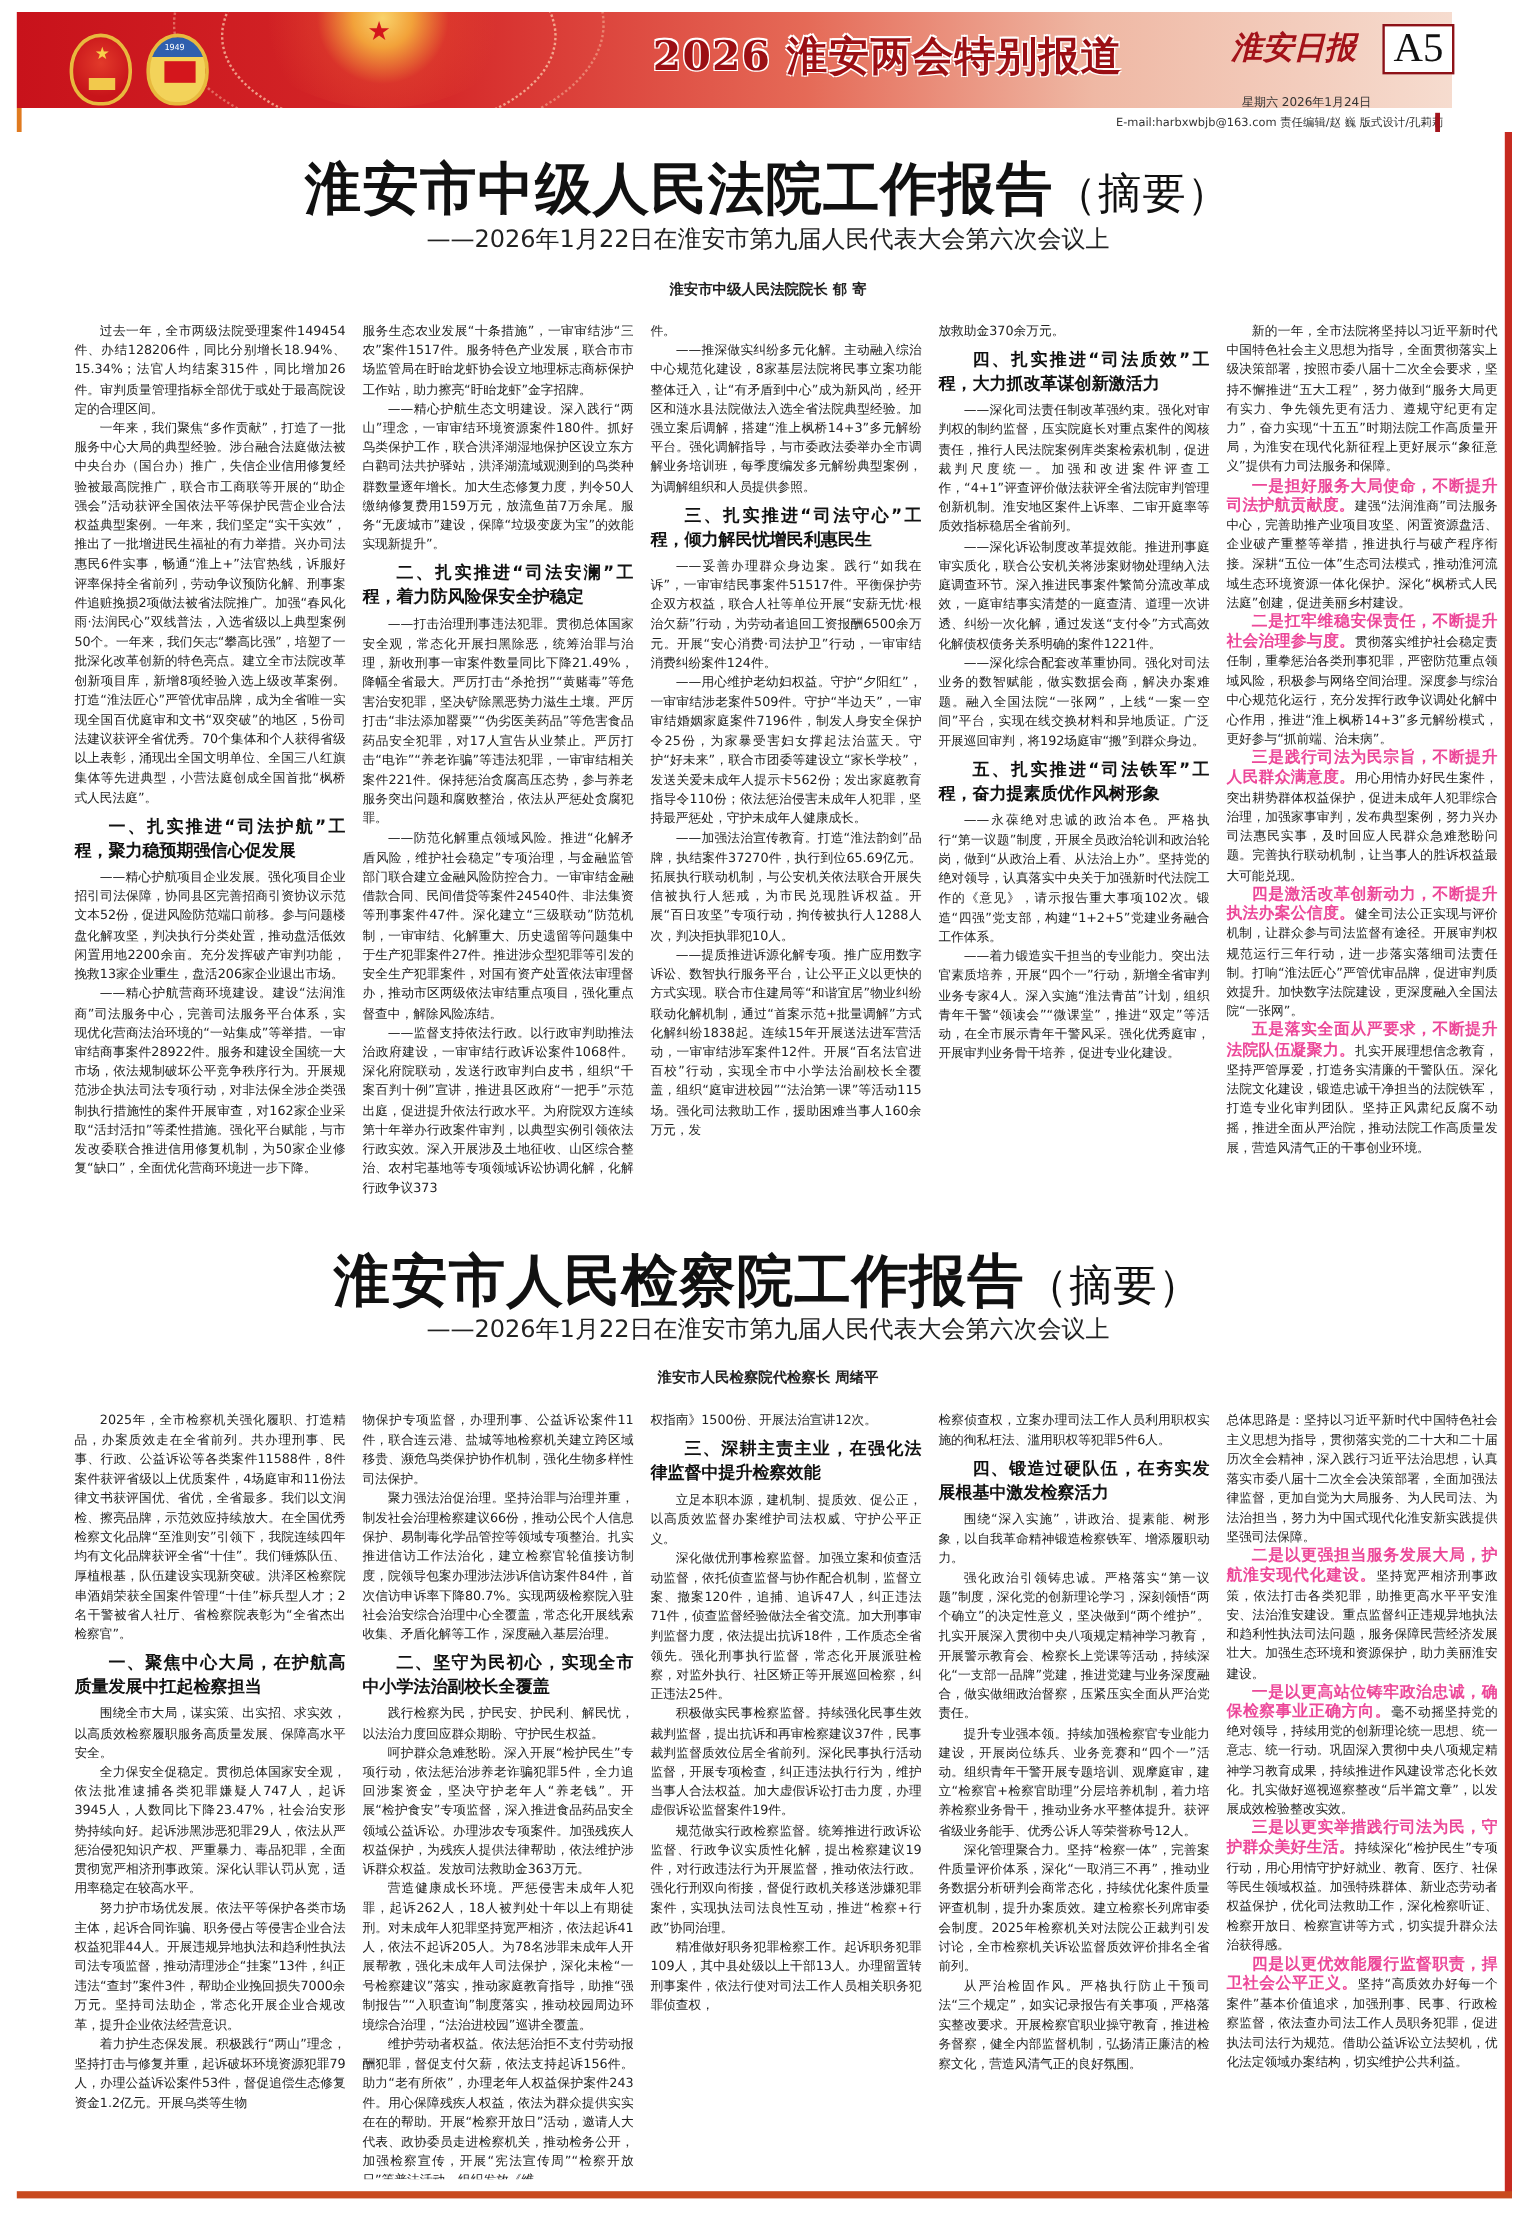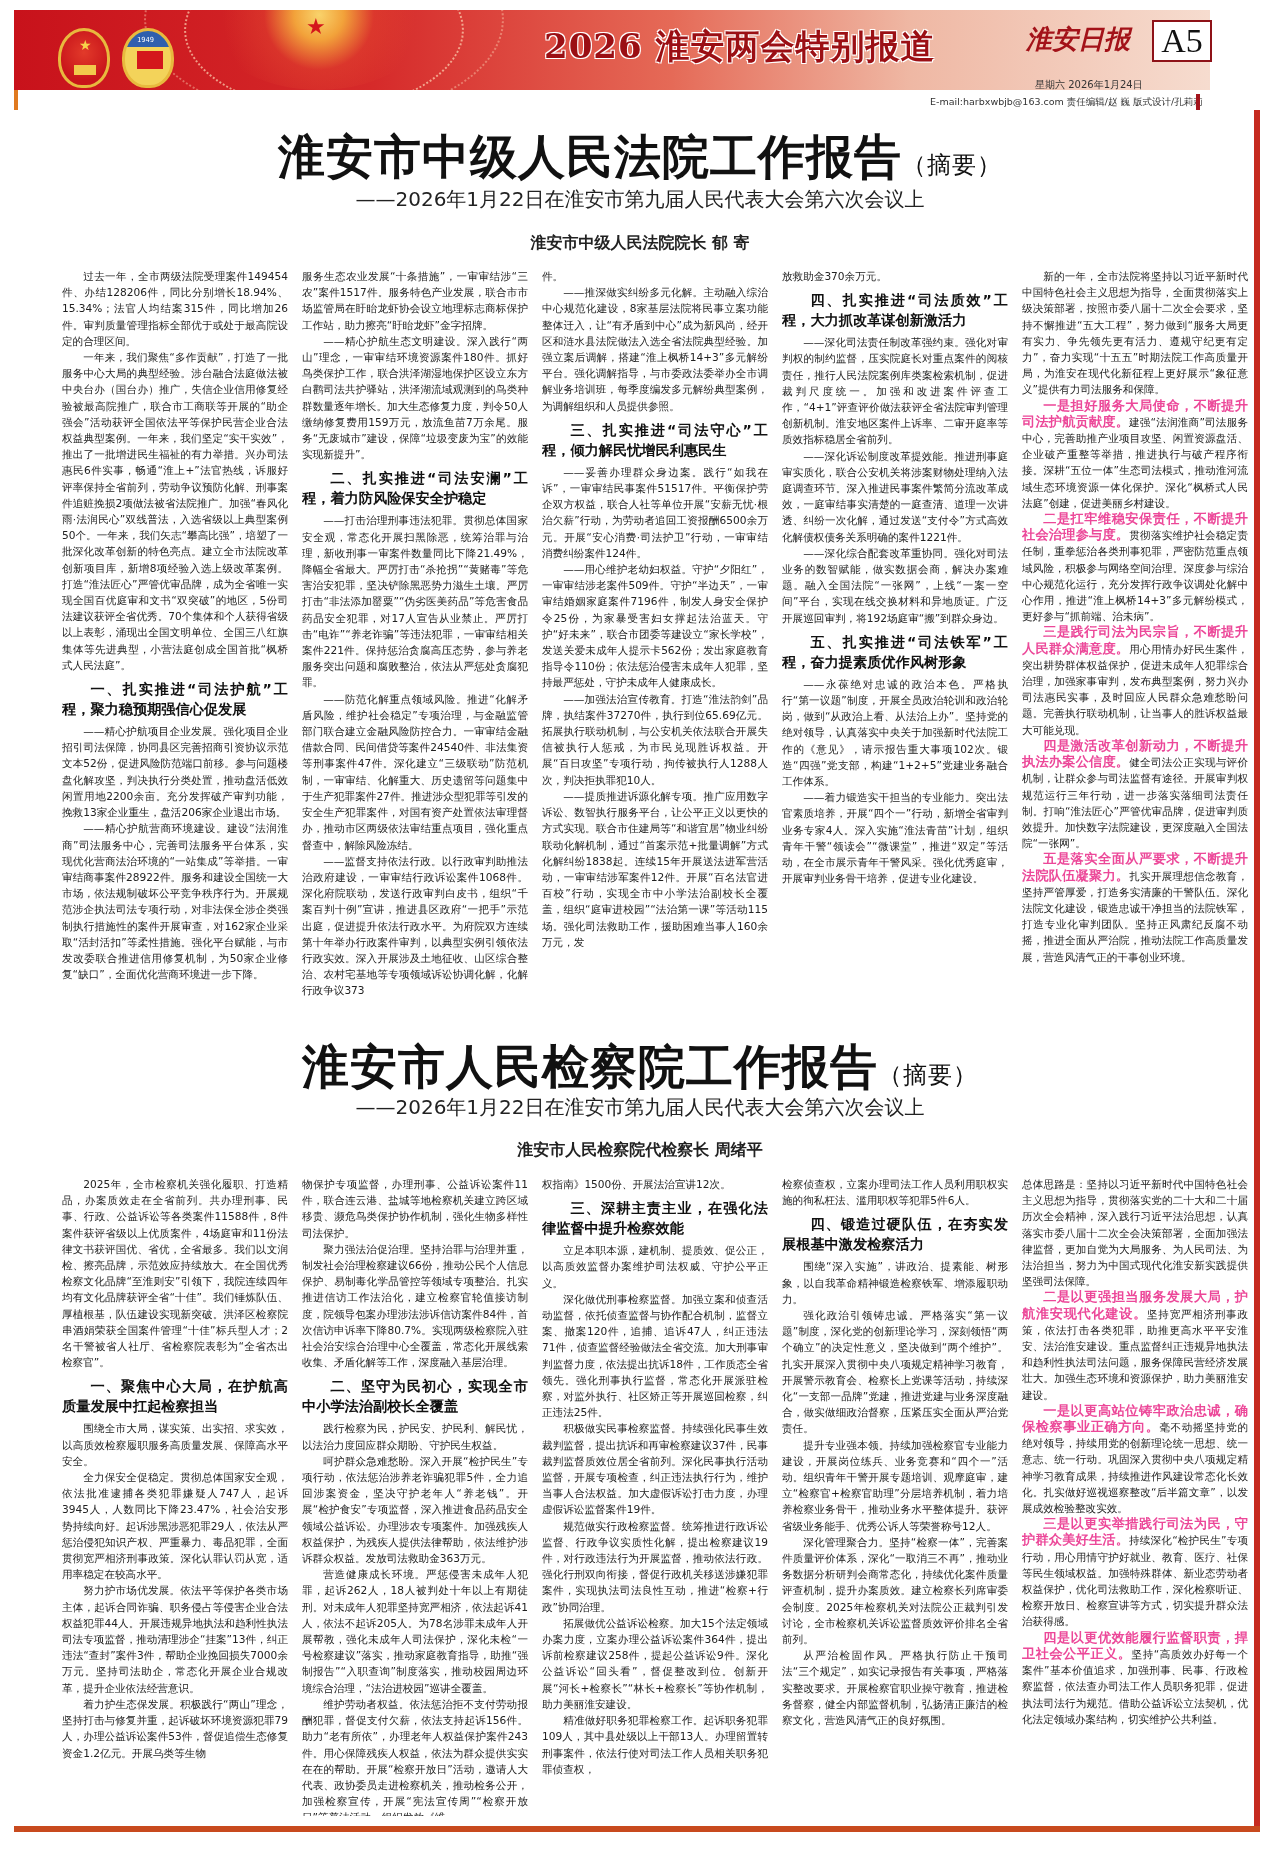--- a/index.html
+++ b/index.html
@@ -57,25 +57,25 @@
 
   
   .right-rule { position: absolute; left: 1254px; top: 110px; width: 6px; height: 1720px; background: #c62a20; }
   .bottom-rule { position: absolute; left: 14px; top: 1826px; width: 1246px; height: 6px; background: #c84a1e; }
 
   
   .art-title {
     position: absolute; left: 0; width: 1280px; text-align: center;
     font-family: "DejaVu Sans", sans-serif; font-weight: bold; font-size: 47px; color: #111; letter-spacing: 1px;
   }
-  .art-title .abs { font-family: Liberation Mono, monospace; font-weight: normal; font-size: 24px; }
+  .art-title .abs { font-family: Liberation Mono, monospace; font-weight: normal; font-size: 36px; }
   .art-sub {
     position: absolute; left: 0; width: 1280px; text-align: center; font-size: 20px; color: #222; font-weight: normal;
   }
-  .art-byline { position: absolute; left: 0; width: 1280px; text-align: center; font-size: 16px; color: #222; font-weight: bold; }
+  .art-byline { position: absolute; left: 0; width: 1280px; text-align: center; font-size: 12px; color: #222; font-weight: bold; }
 
   
   .cols { position: absolute; left: 62px; width: 1186px; display: grid; grid-template-columns: repeat(5, 1fr); column-gap: 14px; }
   .col { font-family: "DejaVu Sans", sans-serif; font-size: 10.6px; line-height: 16.2px; color: #222; text-align: justify; overflow: hidden; }
   .col p { text-indent: 2em; }
   .col p.cont { text-indent: 0; }
   .col h3 {
     font-size: 14.2px; line-height: 20px; font-weight: bold; color: #111; margin: 6px 0 4px; text-indent: 2em;
   }
   .col .lead { font-weight: bold; font-size: 13.2px; color: #ec4899; }
@@ -180,21 +180,20 @@
       <p>营造健康成长环境。严惩侵害未成年人犯罪，起诉262人，18人被判处十年以上有期徒刑。对未成年人犯罪坚持宽严相济，依法起诉41人，依法不起诉205人。为78名涉罪未成年人开展帮教，强化未成年人司法保护，深化未检“一号检察建议”落实，推动家庭教育指导，助推“强制报告”“入职查询”制度落实，推动校园周边环境综合治理，“法治进校园”巡讲全覆盖。</p>
       <p>维护劳动者权益。依法惩治拒不支付劳动报酬犯罪，督促支付欠薪，依法支持起诉156件。助力“老有所依”，办理老年人权益保护案件243件。用心保障残疾人权益，依法为群众提供实实在在的帮助。开展“检察开放日”活动，邀请人大代表、政协委员走进检察机关，推动检务公开，加强检察宣传，开展“宪法宣传周”“检察开放日”等普法活动，组织发放《维</p>
     </div>
     <div class="col">
       <p class="cont">权指南》1500份、开展法治宣讲12次。</p>
       <h3>三、深耕主责主业，在强化法律监督中提升检察效能</h3>
       <p>立足本职本源，建机制、提质效、促公正，以高质效监督办案维护司法权威、守护公平正义。</p>
       <p>深化做优刑事检察监督。加强立案和侦查活动监督，依托侦查监督与协作配合机制，监督立案、撤案120件，追捕、追诉47人，纠正违法71件，侦查监督经验做法全省交流。加大刑事审判监督力度，依法提出抗诉18件，工作质态全省领先。强化刑事执行监督，常态化开展派驻检察，对监外执行、社区矫正等开展巡回检察，纠正违法25件。</p>
       <p>积极做实民事检察监督。持续强化民事生效裁判监督，提出抗诉和再审检察建议37件，民事裁判监督质效位居全省前列。深化民事执行活动监督，开展专项检查，纠正违法执行行为，维护当事人合法权益。加大虚假诉讼打击力度，办理虚假诉讼监督案件19件。</p>
       <p>规范做实行政检察监督。统筹推进行政诉讼监督、行政争议实质性化解，提出检察建议19件，对行政违法行为开展监督，推动依法行政。强化行刑双向衔接，督促行政机关移送涉嫌犯罪案件，实现执法司法良性互动，推进“检察+行政”协同治理。</p>
-      <p>拓展做优公益诉讼检察。加大15个法定领域办案力度，立案办理公益诉讼案件364件，提出诉前检察建议258件，提起公益诉讼9件。深化公益诉讼“回头看”，督促整改到位。创新开展“河长+检察长”“林长+检察长”等协作机制，助力美丽淮安建设。</p>
       <p>精准做好职务犯罪检察工作。起诉职务犯罪109人，其中县处级以上干部13人。办理留置转刑事案件，依法行使对司法工作人员相关职务犯罪侦查权，</p>
     </div>
     <div class="col">
       <p class="cont">检察侦查权，立案办理司法工作人员利用职权实施的徇私枉法、滥用职权等犯罪5件6人。</p>
       <h3>四、锻造过硬队伍，在夯实发展根基中激发检察活力</h3>
       <p>围绕“深入实施”，讲政治、提素能、树形象，以自我革命精神锻造检察铁军、增添履职动力。</p>
       <p>强化政治引领铸忠诚。严格落实“第一议题”制度，深化党的创新理论学习，深刻领悟“两个确立”的决定性意义，坚决做到“两个维护”。扎实开展深入贯彻中央八项规定精神学习教育，开展警示教育会、检察长上党课等活动，持续深化“一支部一品牌”党建，推进党建与业务深度融合，做实做细政治督察，压紧压实全面从严治党责任。</p>
       <p>提升专业强本领。持续加强检察官专业能力建设，开展岗位练兵、业务竞赛和“四个一”活动。组织青年干警开展专题培训、观摩庭审，建立“检察官+检察官助理”分层培养机制，着力培养检察业务骨干，推动业务水平整体提升。获评省级业务能手、优秀公诉人等荣誉称号12人。</p>
       <p>深化管理聚合力。坚持“检察一体”，完善案件质量评价体系，深化“一取消三不再”，推动业务数据分析研判会商常态化，持续优化案件质量评查机制，提升办案质效。建立检察长列席审委会制度。2025年检察机关对法院公正裁判引发讨论，全市检察机关诉讼监督质效评价排名全省前列。</p>
       <p>从严治检固作风。严格执行防止干预司法“三个规定”，如实记录报告有关事项，严格落实整改要求。开展检察官职业操守教育，推进检务督察，健全内部监督机制，弘扬清正廉洁的检察文化，营造风清气正的良好氛围。</p>

